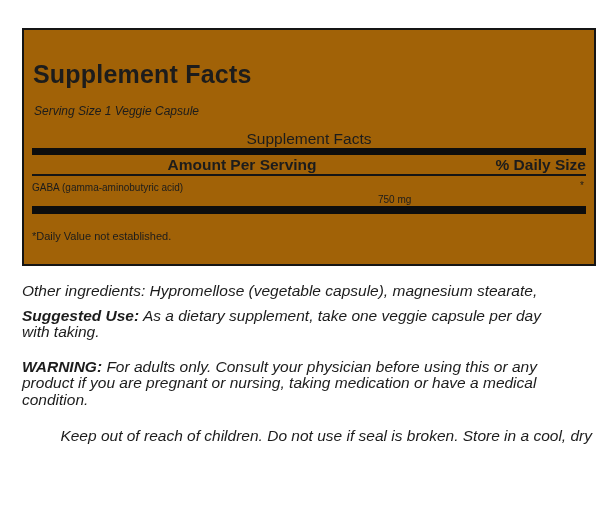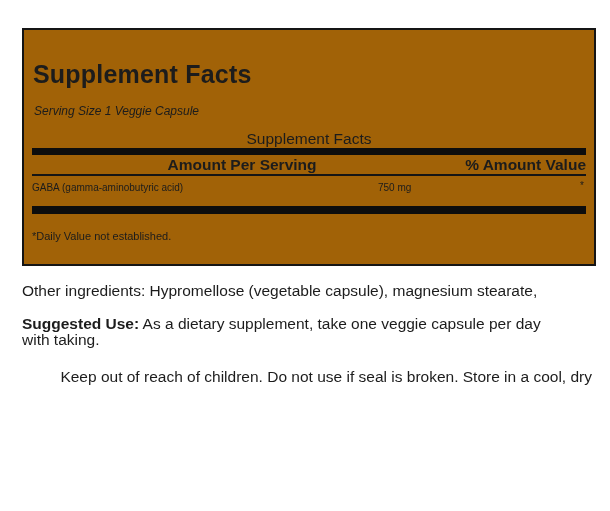--- a/index.html
+++ b/index.html
@@ -92,21 +92,21 @@
   }
   .lb-row {
     position: absolute;
     left: 8px;
     right: 8px;
     top: 152px;
     height: 18px;
     font-size: 10px;
   }
   .lb-row-name  { position: absolute; left: 0; top: 0; white-space: nowrap; }
-  .lb-row-amount{ position: absolute; left: 346px; top: 0; white-space: nowrap; }
+  .lb-row-amount{ position: absolute; left: 346px; top: 12px; white-space: nowrap; }
   .lb-row-dv    { position: absolute; right: 2px; top: -2px; white-space: nowrap; }
   .lb-bar-thick-bottom {
     position: absolute;
     left: 8px;
     right: 8px;
     top: 176px;
     height: 8px;
     background: #0d0d0d;
   }
   .lb-footnote {
@@ -119,45 +119,45 @@
   
   .info {
     position: absolute;
     left: 22px;
     top: 283px;
     width: 570px;
     font-size: 15.5px;
     line-height: 16.5px;
   }
   .info p { margin: 0; }
-  .info p + p.gap-a { margin-top: 16px; }
+  .info p + p.gap-a { margin-top: 8px; }
   .info p + p.gap-b { margin-top: 18px; }
   .info p + p.gap-c { margin-top: 20px; text-align: right; }
-  .line { display: block; white-space: nowrap; }
+  .line { display: block; white-space: nowrap; font-style: italic; }
   .inline-line { white-space: nowrap; }
   b { font-weight: bold; }
 </style>
 </head>
 <body>
 
 <div class="page">
 
   <div class="label-box">
 
     <div class="lb-title">Supplement Facts</div>
 
     <div class="lb-serving">Serving Size 1 Veggie Capsule</div>
 
     <div class="lb-caption">Supplement Facts</div>
 
     <div class="lb-bar-thick-top"></div>
 
     <div class="lb-header-row">
       <div class="lb-header-amount">Amount Per Serving</div>
-      <div class="lb-header-dv">% Amount Value</div>
+      <div class="lb-header-dv">% Daily Size</div>
     </div>
 
     <div class="lb-rule-thin"></div>
 
     <div class="lb-row">
       <span class="lb-row-name">GABA (gamma-aminobutyric acid)</span>
       <span class="lb-row-amount">750 mg</span>
       <span class="lb-row-dv">*</span>
     </div>
 
@@ -170,19 +170,24 @@
 
     <p>
       <span class="line">Other ingredients: Hypromellose (vegetable capsule), magnesium stearate,</span>
     </p>
 
     <p class="gap-a">
       <span class="line"><b>Suggested Use:</b> <span class="inline-line">As a dietary supplement, take one veggie capsule per day</span></span>
       <span class="line">with taking.</span>
     </p>
 
+    <p class="gap-b">
+      <span class="line"><b>WARNING:</b> <span class="inline-line">For adults only. Consult your physician before using this or any</span></span>
+      <span class="line">product if you are pregnant or nursing, taking medication or have a medical</span>
+      <span class="line">condition.</span>
+    </p>
 
     <p class="gap-c">
       <span class="line">Keep out of reach of children. Do not use if seal is broken. Store in a cool, dry</span>
     </p>
 
   </div>
 </div>
 
 </body></html>

